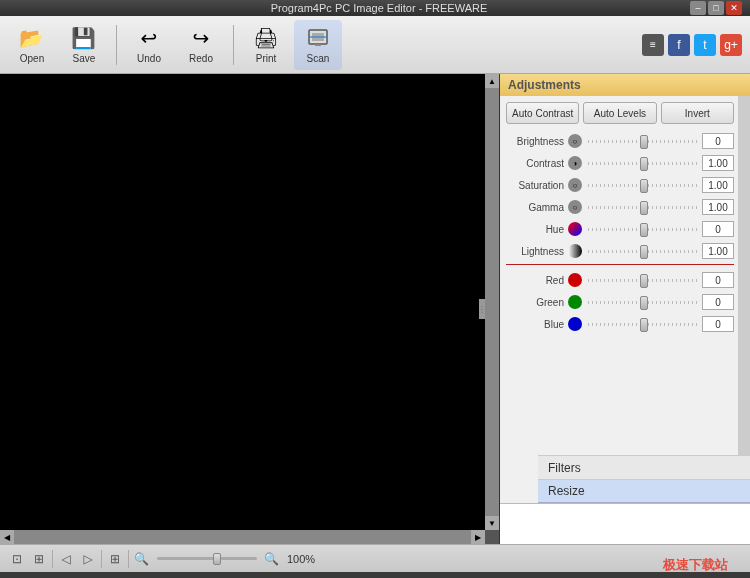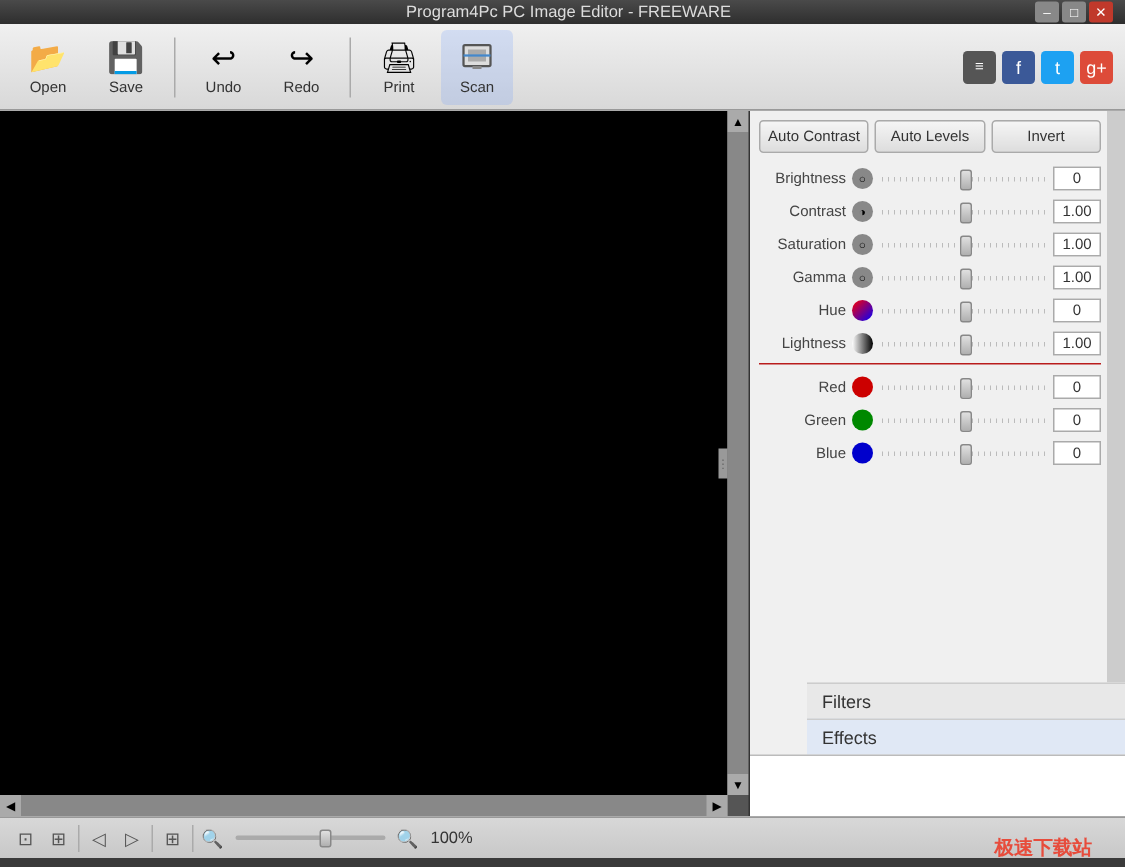--- a/index.html
+++ b/index.html
@@ -505,20 +505,23 @@
       <div class="scroll-h-thumb"></div>
       <div class="scroll-h-right">▶</div>
     </div>
 
     <div class="canvas-v-grip">⋮</div>
   </div>
 
   <div class="right-panel">
 
     <div class="adjustments-panel">
+      <div class="adj-header">
+        <span>Adjustments</span>
+      </div>
 
       <div class="adj-scroll-outer">
         <div class="adj-scroll-bar"></div>
         <div class="adj-content">
 
           <div class="auto-buttons">
             <button class="auto-btn">Auto Contrast</button>
             <button class="auto-btn">Auto Levels</button>
             <button class="auto-btn">Invert</button>
           </div>
@@ -608,22 +611,22 @@
           </div>
 
         </div>
       </div>
     </div>
 
     <div class="panel-tabs">
       <div class="panel-tab filters">
         <span>Filters</span>
       </div>
-      <div class="panel-tab effects">
-        <span>Effects</span>
+      <div class="panel-tab resize">
+        <span>Resize</span>
       </div>
     </div>
 
     <div class="history-panel">
       <div class="history-content"></div>
     </div>
 
   </div>
 </div>
 

